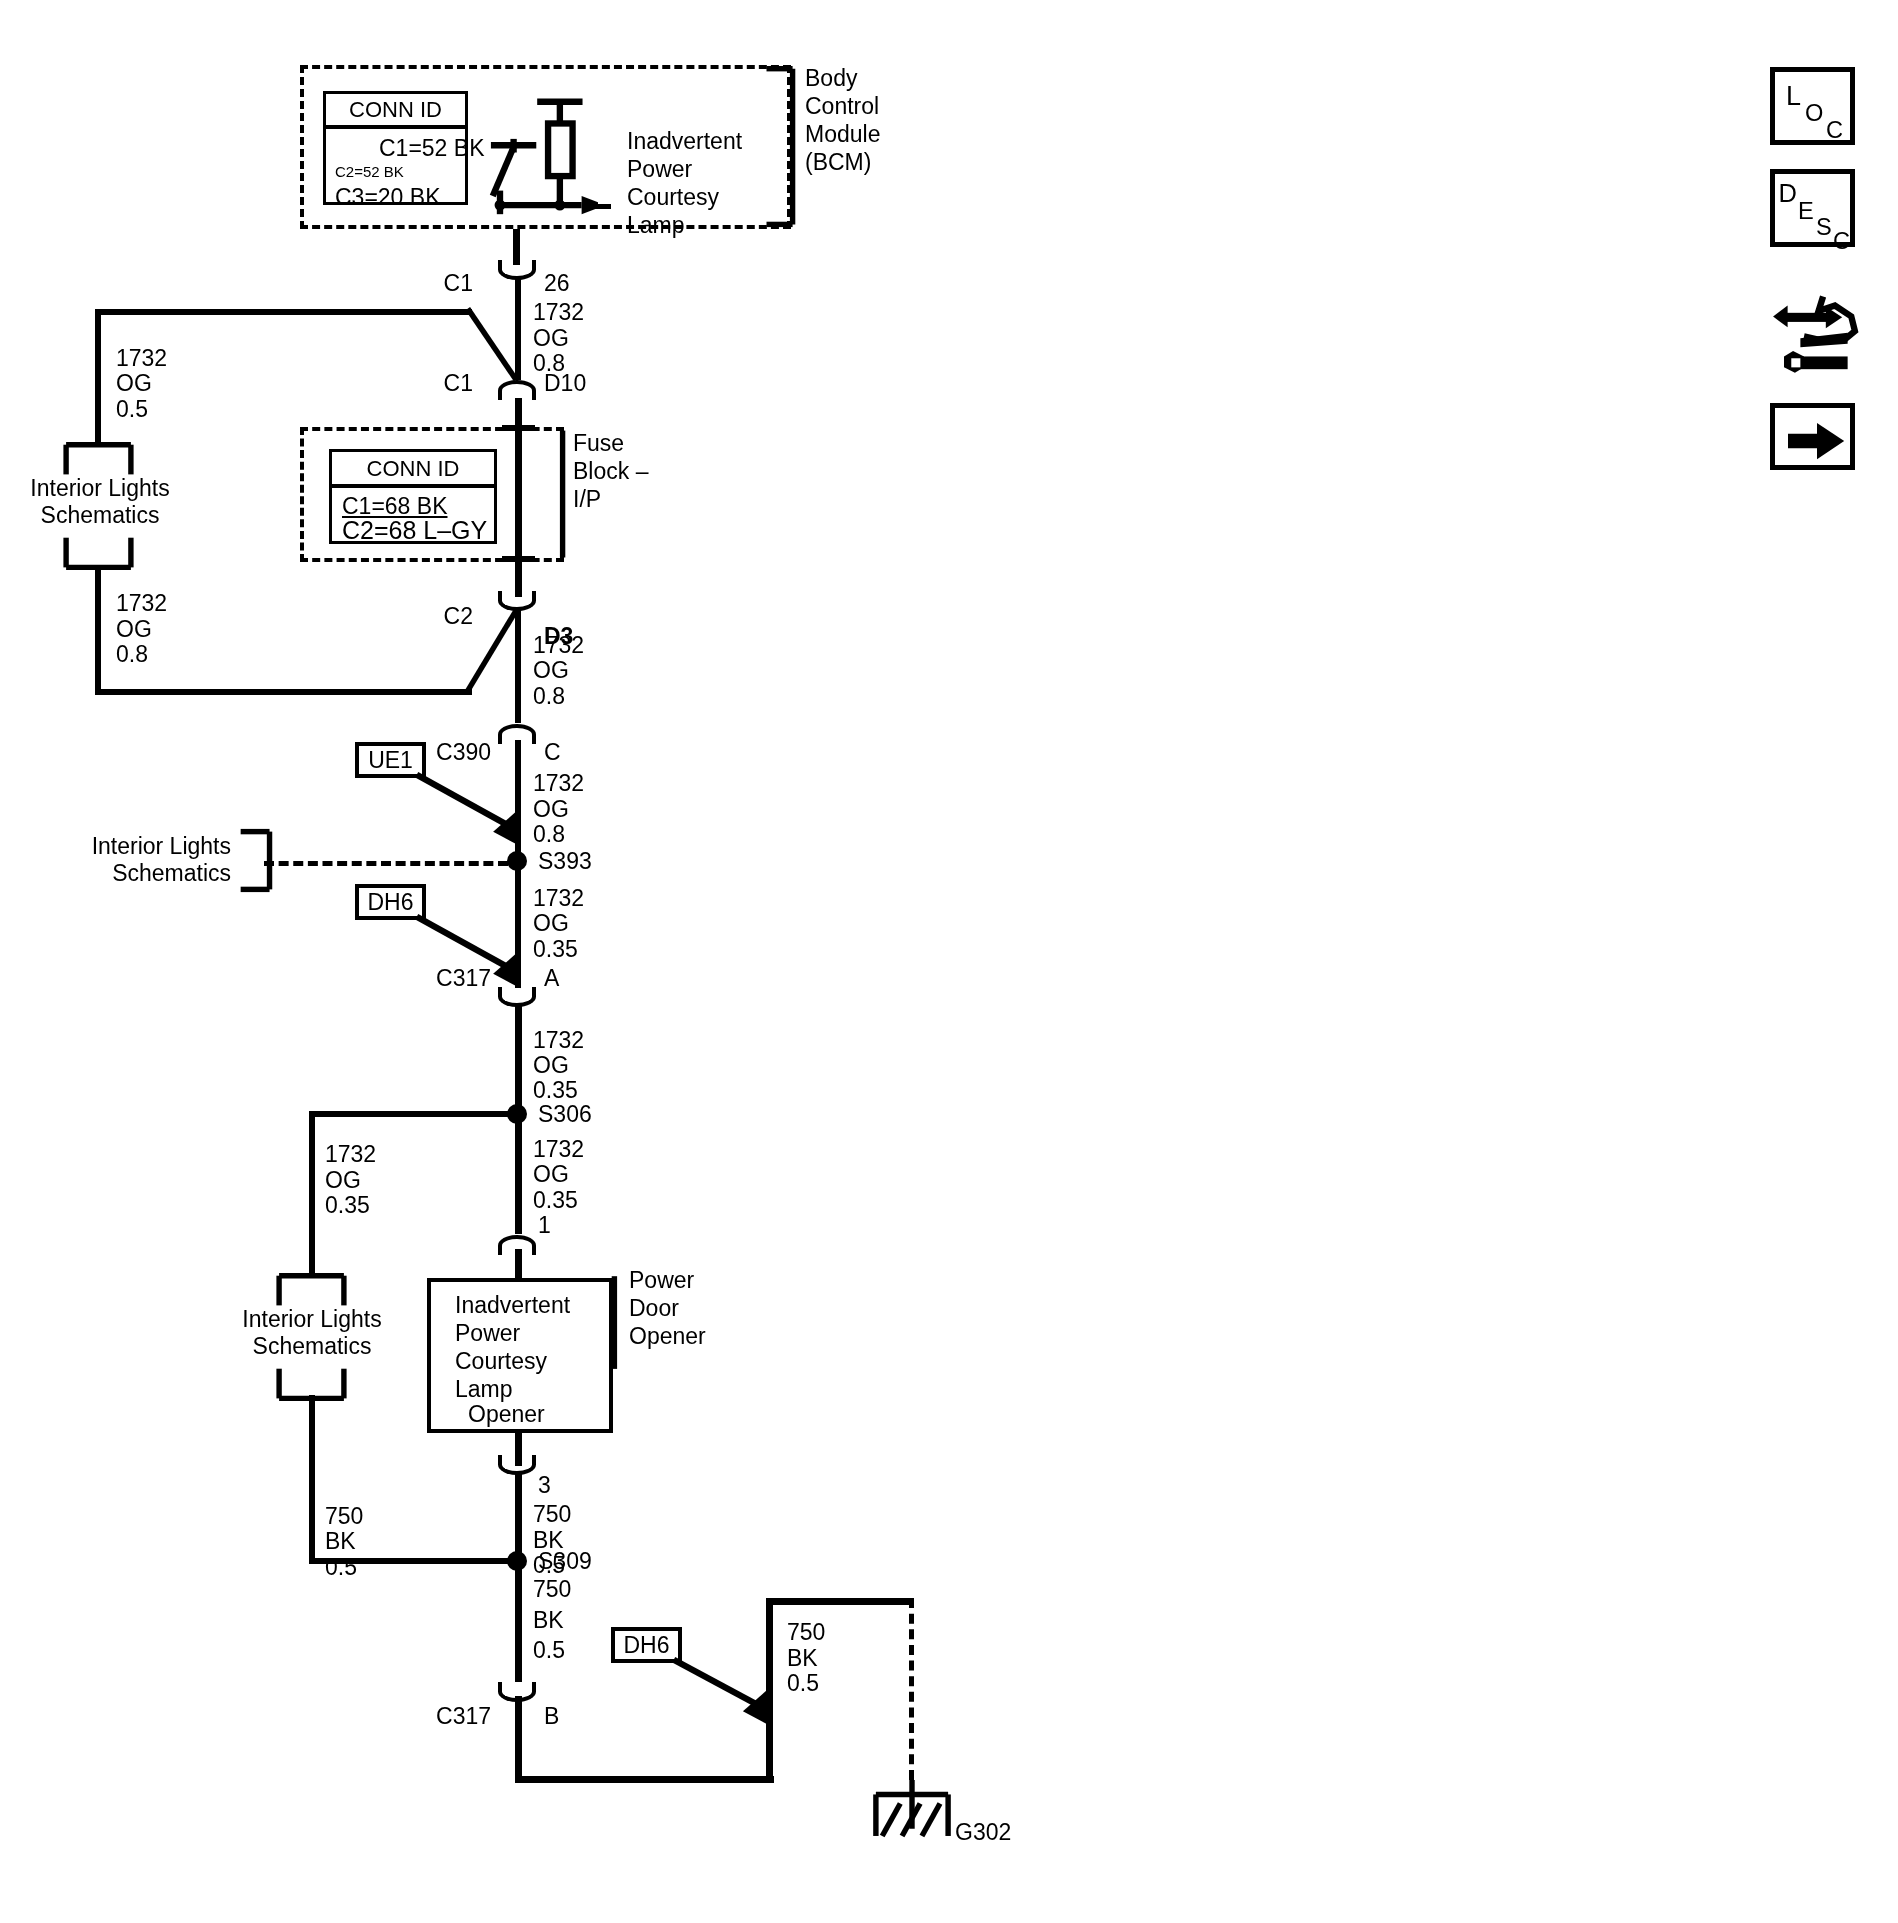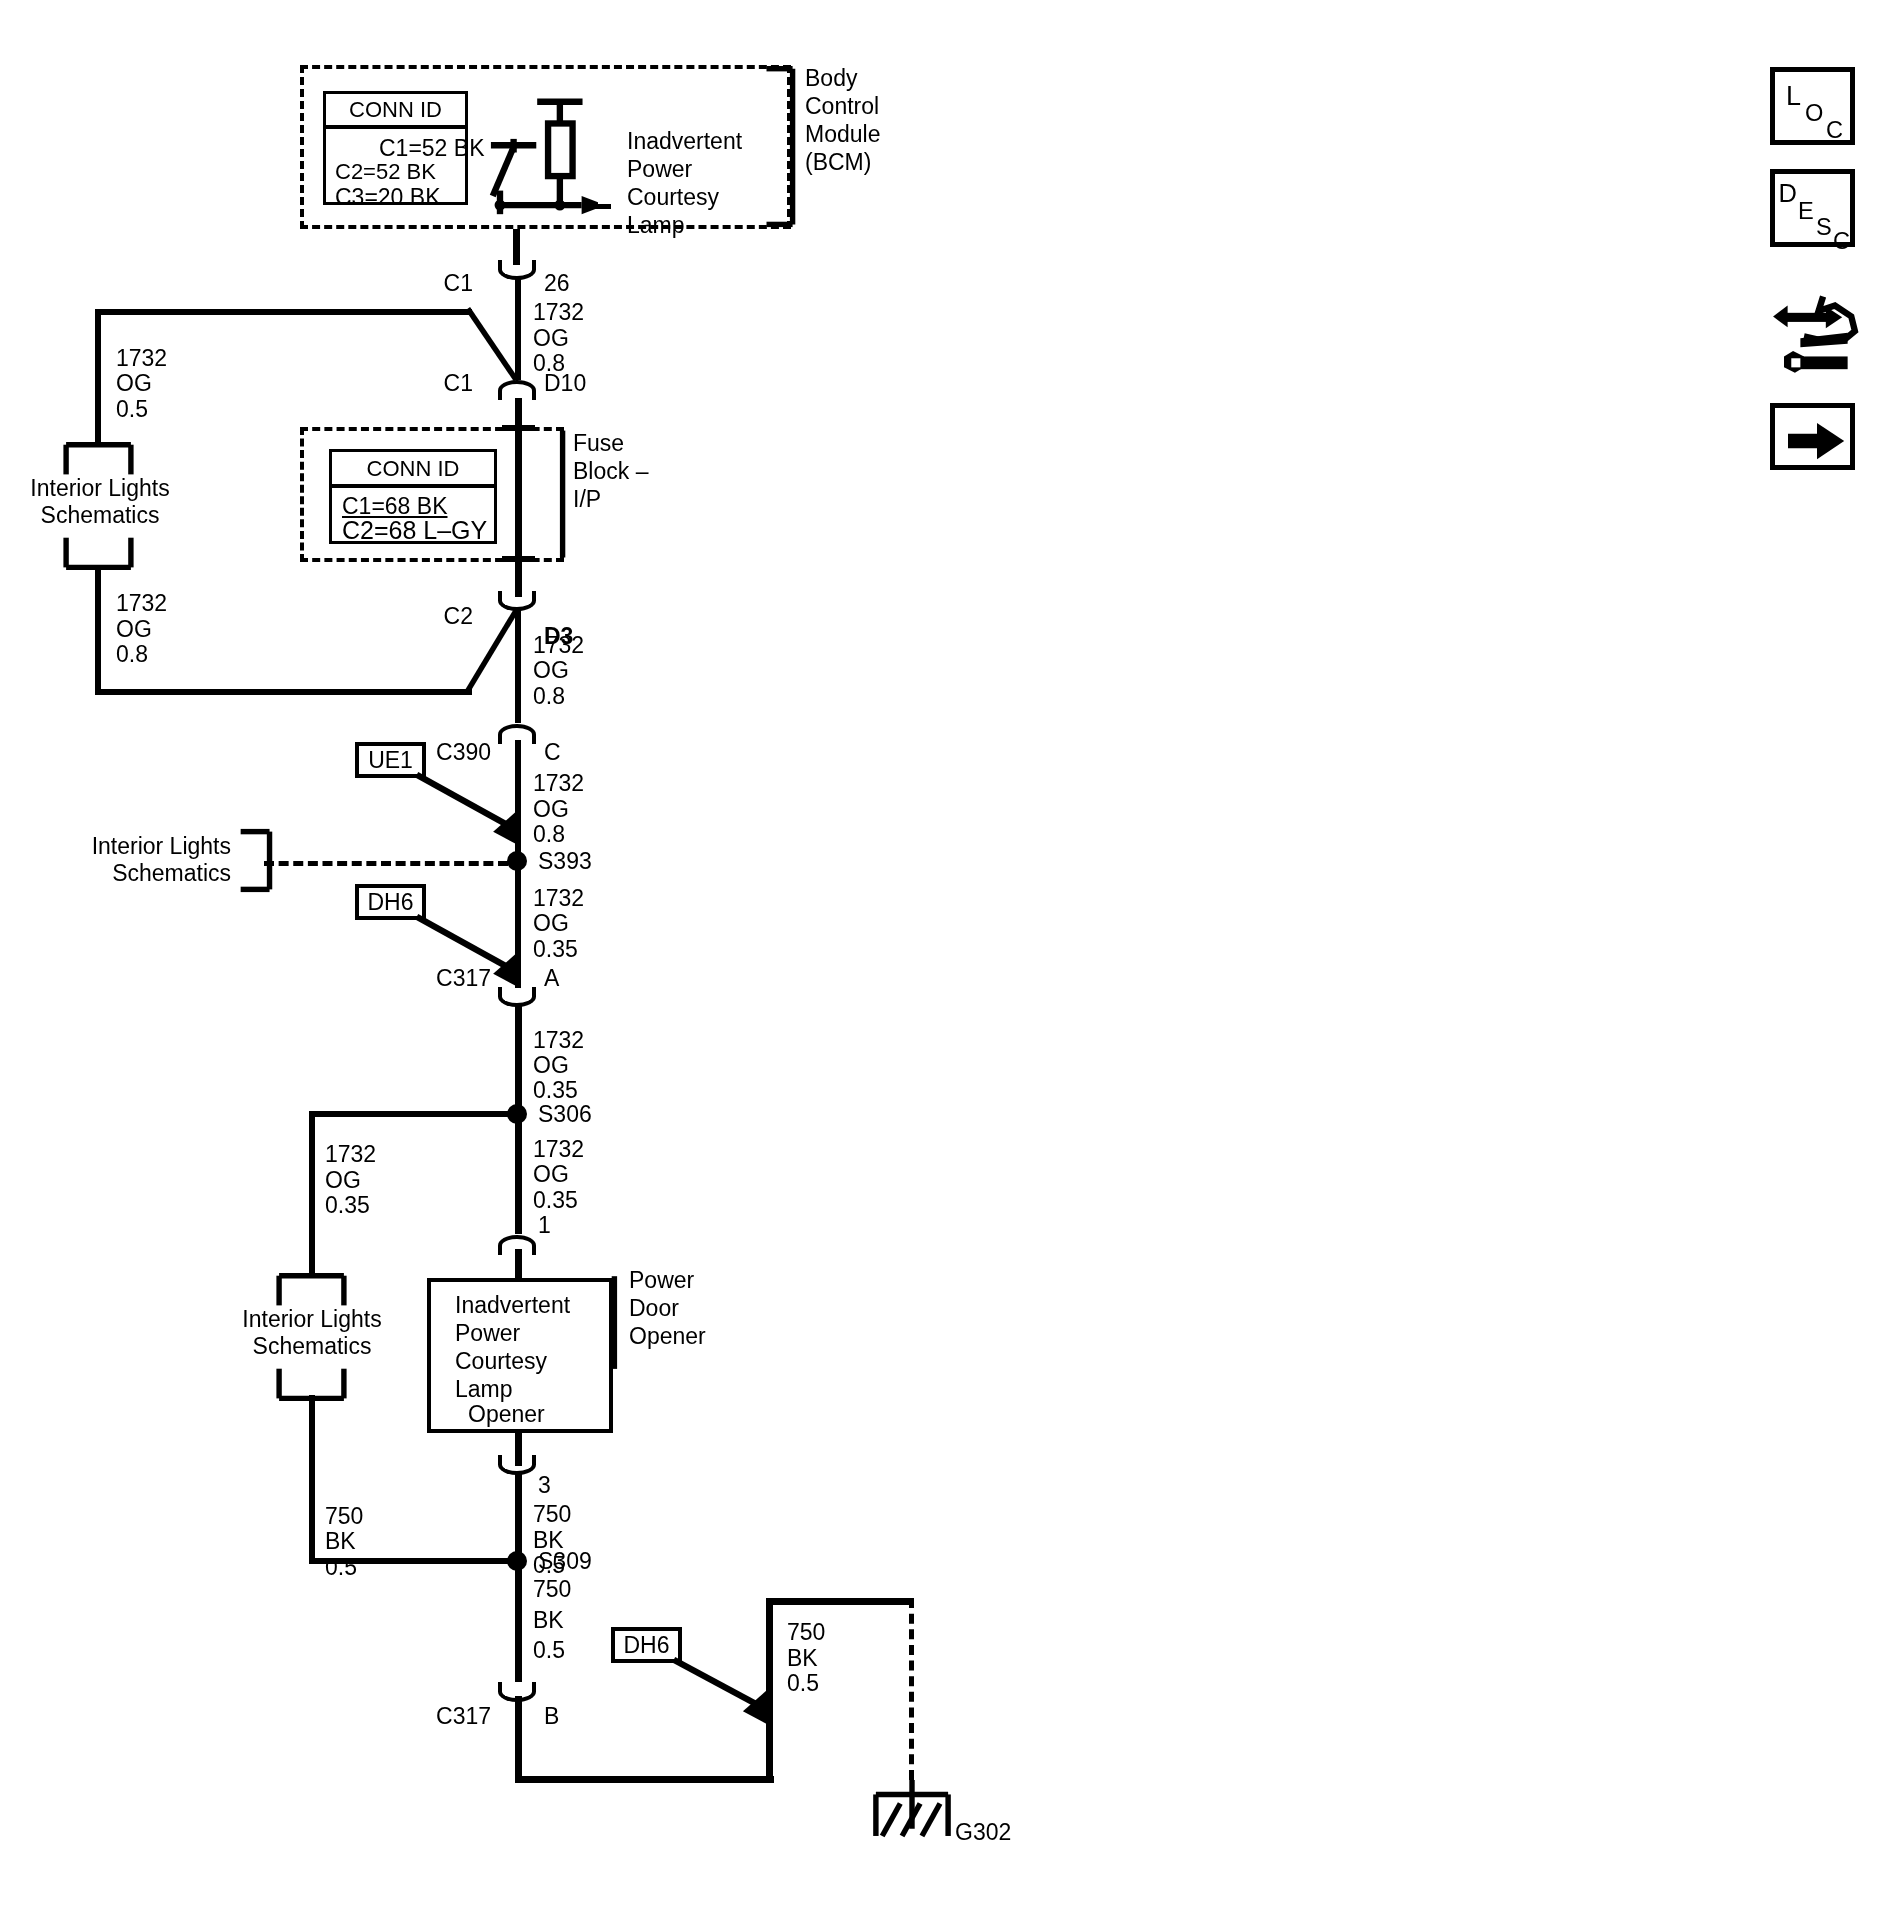--- a/index.html
+++ b/index.html
@@ -132,21 +132,21 @@
 <body>
 
 <div id="page">
 
   <div class="dashbox" style="left:300px; top:65px; width:491px; height:164px;"></div>
 
   <div class="boxthin" style="left:323px; top:91px; width:145px; height:114px;"></div>
   <div class="wire hw" style="left:323px; top:125px; width:145px; height:3.6px;"></div>
   <div class="lbl ctr" style="left:323px; top:96px; width:145px; font-size:22px;">CONN ID</div>
   <div class="lbl" style="left:335px; top:134px; font-size:23px;margin-left:44px;">C1=52 BK</div>
-  <div class="lbl" style="left:335px; top:158px; font-size:22px;">C2=52 BK</div>
+  <div class="lbl" style="left:335px; top:158px; font-size:15px;">C2=52 BK</div>
   <div class="lbl" style="left:335px; top:183px; font-size:23px;">C3=20 BK</div>
 
   <svg width="118" height="127" style="position:absolute; left:480px; top:89px;" viewBox="0 0 130 140">
 
     <line class="nofill" x1="12" y1="62" x2="62" y2="62" stroke-width="7"></line>
     <line class="nofill" x1="37" y1="55" x2="37" y2="70" stroke-width="7"></line>
     <line class="nofill" x1="37" y1="64" x2="14" y2="118" stroke-width="7"></line>
 
     <line class="nofill" x1="63" y1="14" x2="113" y2="14" stroke-width="7"></line>
     <line class="nofill" x1="88" y1="14" x2="88" y2="38" stroke-width="7"></line>

